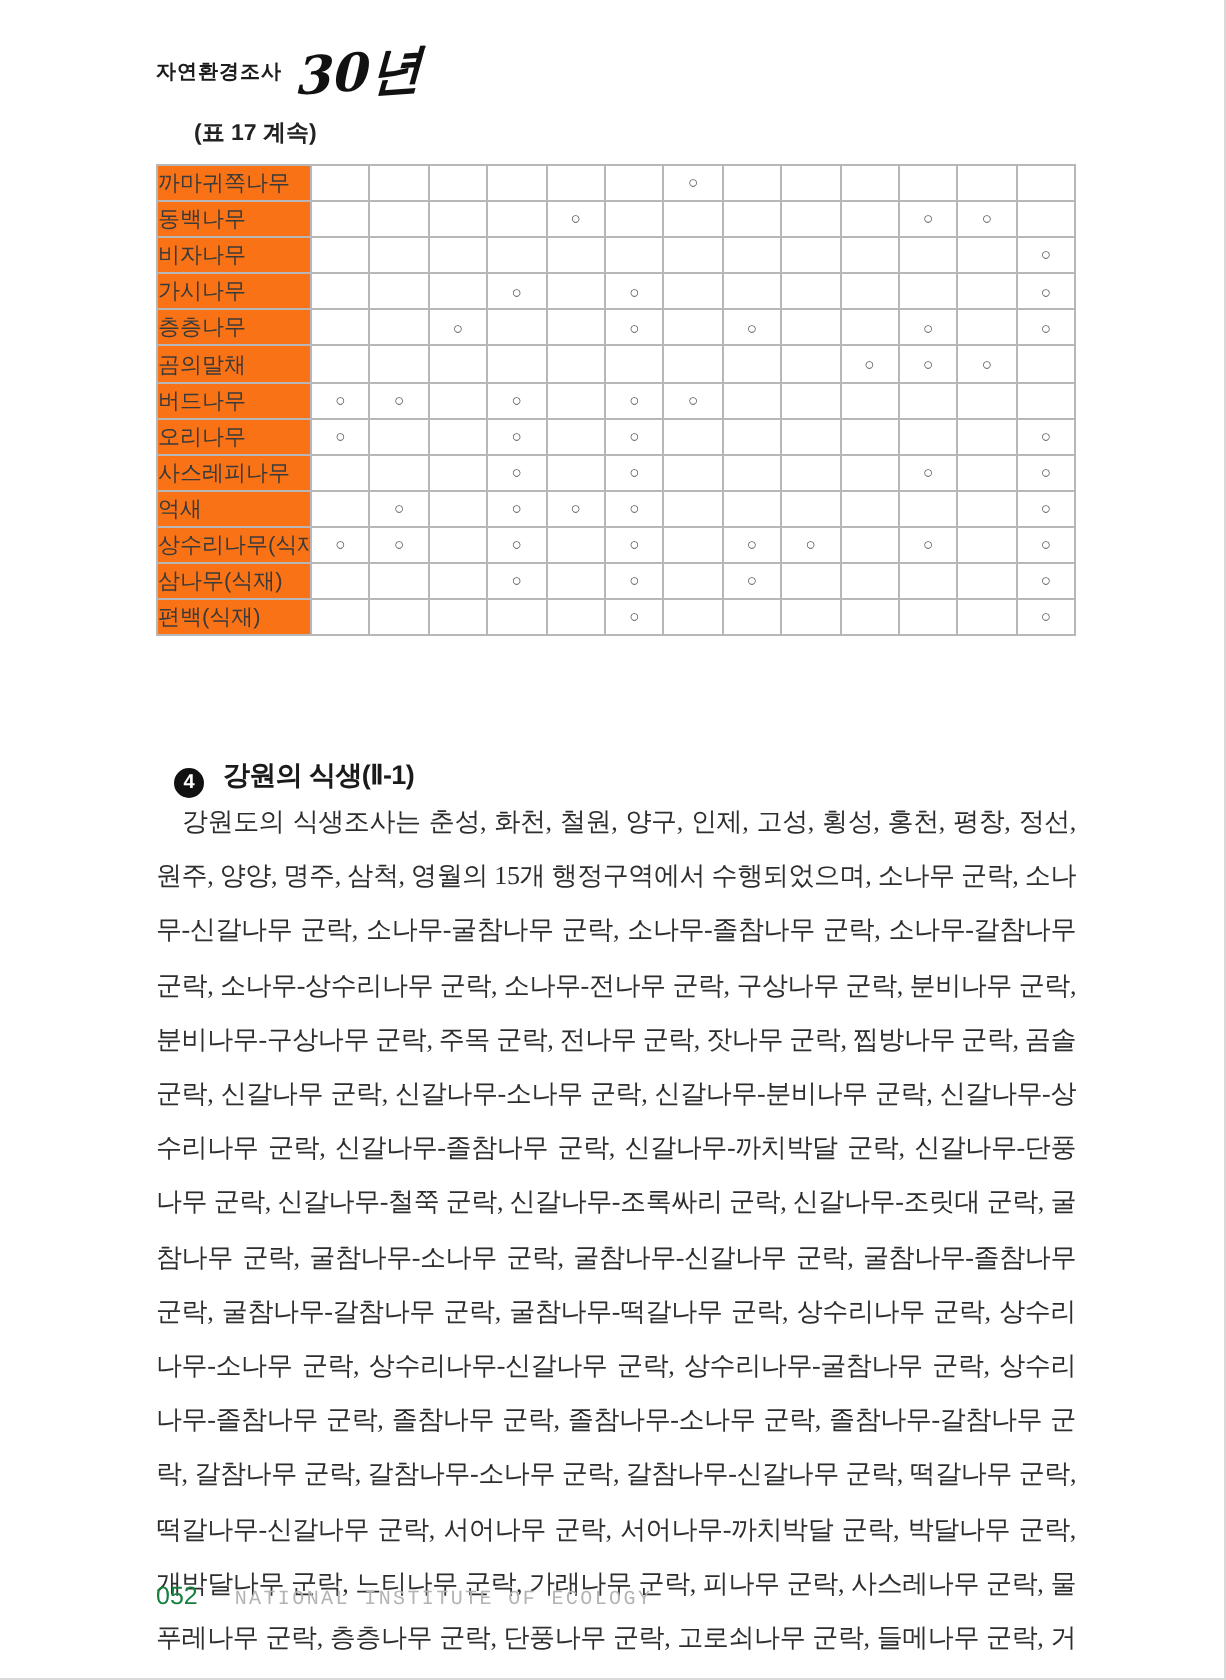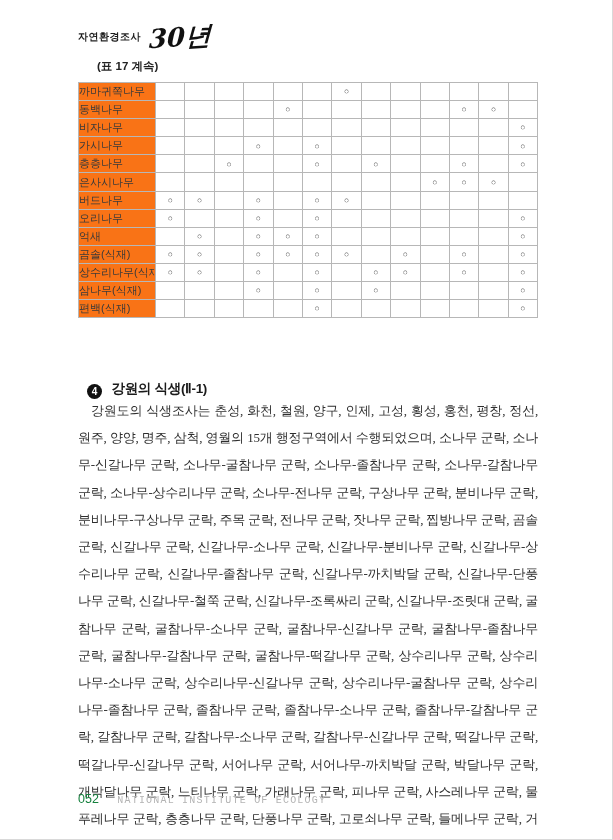--- a/index.html
+++ b/index.html
@@ -180,21 +180,21 @@
           <td class="data-cell">○</td>
           <td class="data-cell"></td>
           <td class="data-cell">○</td>
           <td class="data-cell"></td>
           <td class="data-cell"></td>
           <td class="data-cell">○</td>
           <td class="data-cell"></td>
           <td class="data-cell">○</td>
         </tr>
         <tr>
-          <td class="label-cell">은사시나무</td>
+          <td class="label-cell">곰의말채</td>
           <td class="data-cell"></td>
           <td class="data-cell"></td>
           <td class="data-cell"></td>
           <td class="data-cell"></td>
           <td class="data-cell"></td>
           <td class="data-cell"></td>
           <td class="data-cell"></td>
           <td class="data-cell"></td>
           <td class="data-cell"></td>
           <td class="data-cell">○</td>
@@ -228,48 +228,48 @@
           <td class="data-cell">○</td>
           <td class="data-cell"></td>
           <td class="data-cell"></td>
           <td class="data-cell"></td>
           <td class="data-cell"></td>
           <td class="data-cell"></td>
           <td class="data-cell"></td>
           <td class="data-cell">○</td>
         </tr>
         <tr>
+          <td class="label-cell">사스레피나무</td>
+          <td class="data-cell"></td>
+          <td class="data-cell"></td>
+          <td class="data-cell"></td>
+          <td class="data-cell">○</td>
+          <td class="data-cell"></td>
+          <td class="data-cell">○</td>
+          <td class="data-cell"></td>
+          <td class="data-cell"></td>
+          <td class="data-cell"></td>
+          <td class="data-cell"></td>
+          <td class="data-cell">○</td>
+          <td class="data-cell"></td>
+          <td class="data-cell">○</td>
+        </tr>
+        <tr>
           <td class="label-cell">억새</td>
           <td class="data-cell"></td>
           <td class="data-cell">○</td>
           <td class="data-cell"></td>
           <td class="data-cell">○</td>
           <td class="data-cell">○</td>
           <td class="data-cell">○</td>
           <td class="data-cell"></td>
           <td class="data-cell"></td>
           <td class="data-cell"></td>
           <td class="data-cell"></td>
           <td class="data-cell"></td>
-          <td class="data-cell"></td>
-          <td class="data-cell">○</td>
-        </tr>
-        <tr>
-          <td class="label-cell">곰솔(식재)</td>
-          <td class="data-cell">○</td>
-          <td class="data-cell">○</td>
-          <td class="data-cell"></td>
-          <td class="data-cell">○</td>
-          <td class="data-cell">○</td>
-          <td class="data-cell">○</td>
-          <td class="data-cell">○</td>
-          <td class="data-cell"></td>
-          <td class="data-cell">○</td>
-          <td class="data-cell"></td>
-          <td class="data-cell">○</td>
           <td class="data-cell"></td>
           <td class="data-cell">○</td>
         </tr>
         <tr>
           <td class="label-cell">상수리나무(식재)</td>
           <td class="data-cell">○</td>
           <td class="data-cell">○</td>
           <td class="data-cell"></td>
           <td class="data-cell">○</td>
           <td class="data-cell"></td>

